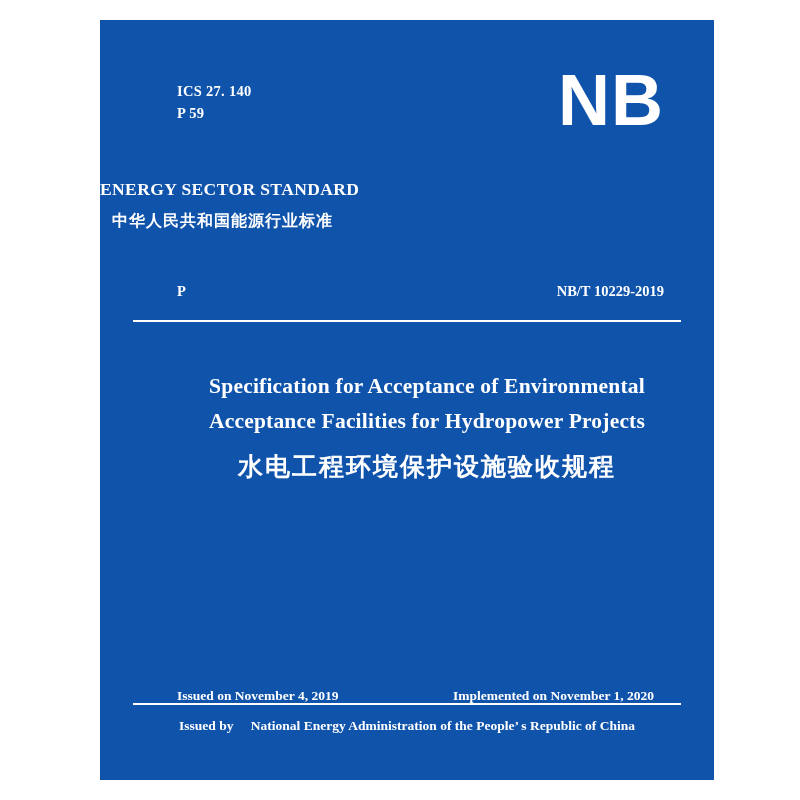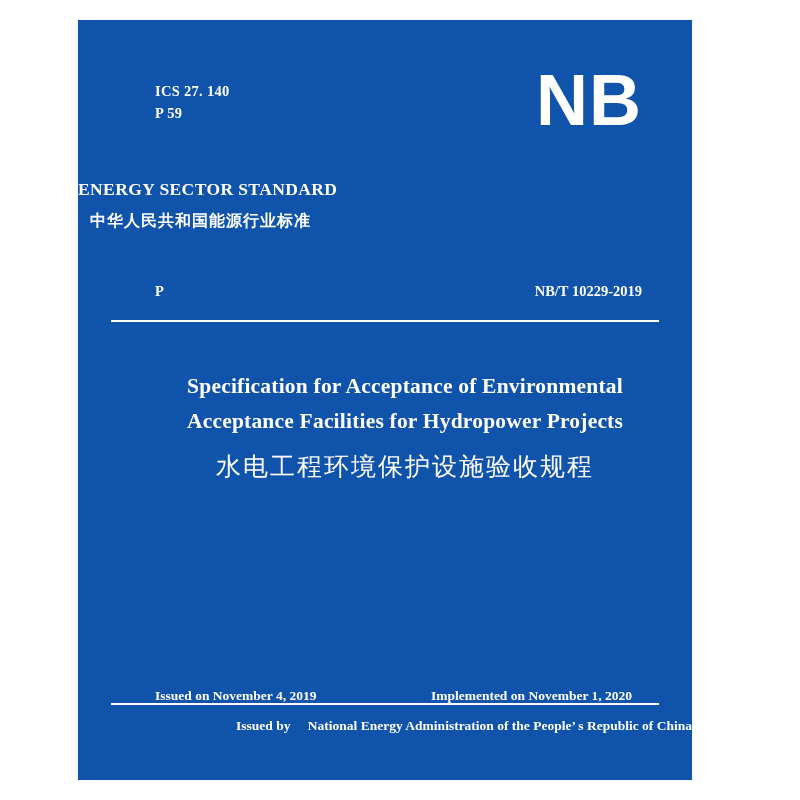--- a/index.html
+++ b/index.html
@@ -17,21 +17,21 @@
     position: relative;
     width: 800px;
     height: 800px;
     background: #ffffff;
     overflow: hidden;
   }
 
   
   .cover {
     position: absolute;
-    left: 78px;
+    left: 100px;
     top: 20px;
     width: 614px;
     height: 760px;
     background: #1053ab;
     color: #ffffff;
     box-sizing: border-box;
   }
 
   
   .codes {
@@ -116,21 +116,21 @@
     margin-left: 40px;
   }
   .title-block .t-en {
     font-weight: bold;
     font-size: 21.5px;
     line-height: 1.62;
     letter-spacing: 0.2px;
   }
   .title-block .t-zh {
     font-family: "DejaVu Sans", sans-serif;
-    font-weight: normal;
+    font-weight: bold;
     font-size: 25px;
     letter-spacing: 2px;
     margin-top: 11px;
   }
 
   
   .dates-row {
     position: absolute;
     left: 77px;
     right: 60px;
@@ -140,21 +140,21 @@
     font-weight: bold;
     font-size: 13.5px;
   }
 
   
   .issuer {
     position: absolute;
     left: 0;
     right: 0;
     top: 698px;
-    text-align: right;
+    text-align: center;
     font-weight: bold;
     font-size: 13.5px;
   }
   .issuer .issuer-by { margin-right: 14px; }
 </style>
 </head>
 <body>
 
 <div class="page">
   <div class="cover">

